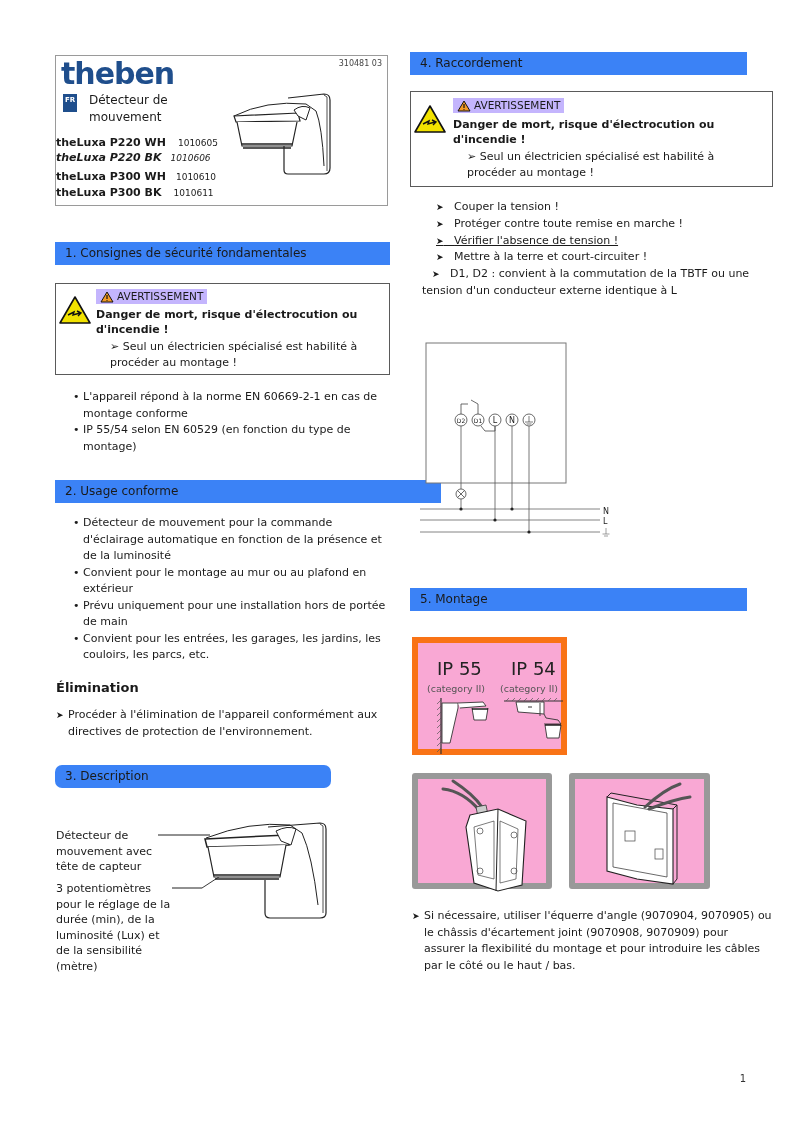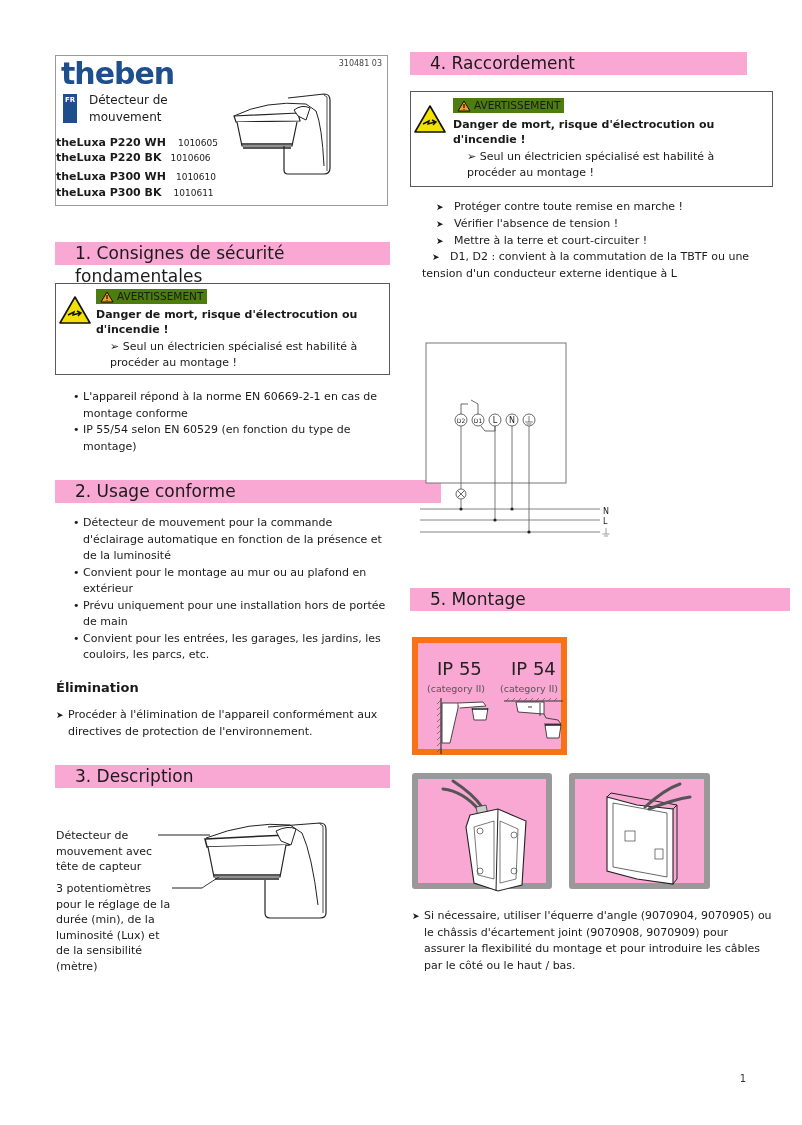--- a/index.html
+++ b/index.html
@@ -4,32 +4,32 @@
 <style>
   * { box-sizing: border-box; margin: 0; padding: 0; }
   html, body { width: 802px; height: 1125px; background: #ffffff; overflow: hidden; }
   body { position: relative; font-family: "DejaVu Sans", "Liberation Sans", sans-serif; color: #1a1a1a; font-size: 11px; }
   .abs { position: absolute; }
 
   
   .header-box { left: 55px; top: 55px; width: 333px; height: 151px; border: 1px solid #9a9a9a; }
   .logo { left: 5px; top: 0px; font-family: "DejaVu Sans", sans-serif; font-weight: bold; font-size: 30px; letter-spacing: -1px; color: #1f4e8c; }
   .docnum { right: 5px; top: 3px; font-size: 8px; color: #444; }
-  .fr-badge { left: 7px; top: 38px; width: 14px; height: 29px; background: #1f4e8c; color: #fff; font-size: 7px; font-weight: bold; text-align: center; line-height: 13px; }
+  .fr-badge { left: 7px; top: 38px; width: 14px; height: 18px; background: #1f4e8c; color: #fff; font-size: 7px; font-weight: bold; text-align: center; line-height: 13px; }
   .prod-title { left: 33px; top: 36px; font-size: 12px; line-height: 17px; color: #1a1a1a; width: 120px; }
   .model-row { left: 0; font-size: 11px; font-weight: bold; color: #1a1a1a; }
   .model-code { font-size: 9px; font-weight: normal; margin-left: 8px; }
 
   
-  .sec-head { height: 23px; background: #f9a8d4; font-size: 17px; color: #1a1a1a; padding-left: 20px; line-height: 23px; }
+  .sec-head { height: 23px; background: #3b82f6; font-size: 12px; color: #1a1a1a; padding-left: 10px; line-height: 23px; }
 
   
   .warn-box { border: 1px solid #5a5a5a; background: #fff; }
   .warn-icon { width: 32px; height: 28px; }
-  .warn-badge { background: #4d7c0f; color: #1a1a1a; font-size: 10.5px; padding: 0 4px; height: 15px; line-height: 15px; display: inline-flex; align-items: center; gap: 3px; }
+  .warn-badge { background: #c4b5fd; color: #1a1a1a; font-size: 10.5px; padding: 0 4px; height: 15px; line-height: 15px; display: inline-flex; align-items: center; gap: 3px; }
   .warn-text { font-size: 11px; font-weight: bold; line-height: 15px; }
   .warn-sub { font-size: 11px; line-height: 15px; }
 
   .body-text { font-size: 11px; line-height: 16.5px; color: #1a1a1a; }
   ul.bullets { list-style: none; }
   ul.bullets li { position: relative; padding-left: 10px; }
   ul.bullets li::before { content: "•"; position: absolute; left: 0; top: 0; }
 
   .sub-head { font-size: 13px; font-weight: bold; color: #1a1a1a; }
   .arrow { font-size: 9px; }
@@ -41,21 +41,21 @@
 <body>
 
 <div class="abs header-box">
   <div class="abs logo">theben</div>
   <div class="abs docnum">310481 03</div>
   <div class="abs fr-badge">FR</div>
   <div class="abs prod-title">Détecteur de mouvement</div>
   <div class="abs model-row" style="top:80px;">
     <span>theLuxa P220 WH</span><span class="model-code" style="margin-left:12px;">1010605</span>
   </div>
-  <div class="abs model-row" style="top:95px;">
+  <div class="abs model-row" style="top:95px;font-style:italic;">
     <span>theLuxa P220 BK</span><span class="model-code" style="margin-left:9px;">1010606</span>
   </div>
   <div class="abs model-row" style="top:114px;">
     <span>theLuxa P300 WH</span><span class="model-code" style="margin-left:10px;text-align:center;">1010610</span>
   </div>
   <div class="abs model-row" style="top:130px;">
     <span>theLuxa P300 BK</span><span class="model-code" style="margin-left:12px;">1010611</span>
   </div>
 
   <svg class="abs" style="left:170px; top:30px;" width="115" height="100" viewBox="0 0 115 100">
@@ -104,21 +104,21 @@
   <li>Prévu uniquement pour une installation hors de portée de main</li>
   <li>Convient pour les entrées, les garages, les jardins, les couloirs, les parcs, etc.</li>
 </ul>
 
 <div class="abs sub-head" style="left:56px; top:680px;">Élimination</div>
 <div class="abs body-text" style="left:56px; top:707px; width:330px; padding-left:12px;">
   <span class="abs arrow" style="left:0; top:0;">➤</span>
   <span>Procéder à l'élimination de l'appareil conformément aux directives de protection de l'environnement.</span>
 </div>
 
-<div class="abs sec-head" style="left:55px; top:765px; width:335px;">3.  Description</div>
+<div class="abs sec-head" style="left:55px; top:765px; width:276px;border-radius:7px;">3.  Description</div>
 
 <div class="abs body-text" style="left:56px; top:828px; width:115px; line-height:15.5px;">Détecteur de mouvement avec tête de capteur</div>
 <div class="abs body-text" style="left:56px; top:881px; width:118px; line-height:15.5px;">3 potentiomètres pour le réglage de la durée (min), de la luminosité (Lux) et de la sensibilité (mètre)</div>
 
 <svg class="abs" style="left:150px; top:805px;" width="190" height="120" viewBox="0 0 190 120">
   <line x1="8" y1="30" x2="60" y2="30" stroke="#222" stroke-width="1"></line>
   <line x1="22" y1="83" x2="52" y2="83" stroke="#222" stroke-width="1"></line>
   <line x1="52" y1="83" x2="130" y2="32" stroke="#222" stroke-width="0.9"></line>
   <path d="M118 22 L170 18 Q176 18 176 24 L176 108 Q176 113 170 113 L120 113 Q115 113 115 108 L115 75" fill="none" stroke="#222" stroke-width="1.2"></path>
   <path d="M170 19 L173 21 L173 108" fill="none" stroke="#222" stroke-width="0.8"></path>
@@ -145,22 +145,23 @@
   </div>
   <div class="abs warn-text" style="left:42px; top:25px;">
     <div>Danger de mort, risque d'électrocution ou</div>
     <div>d'incendie !</div>
   </div>
   <div class="abs warn-sub" style="left:56px; top:57px;">➢   Seul un électricien spécialisé est habilité à</div>
   <div class="abs warn-sub" style="left:56px; top:73px;">procéder au montage !</div>
 </div>
 
 <div class="abs body-text" style="left:426px; top:199px; width:350px; line-height:15.8px;">
+  <div style="padding-left:10px;"><span class="arrow">➤</span>&nbsp;&nbsp;&nbsp;<span>Couper la tension !</span></div>
   <div style="padding-left:10px;"><span class="arrow">➤</span>&nbsp;&nbsp;&nbsp;<span>Protéger contre toute remise en marche !</span></div>
-  <div style="padding-left:10px;"><span class="arrow">➤</span>&nbsp;&nbsp;&nbsp;<span>Vérifier l'absence de tension !</span></div>
+  <div style="padding-left:10px;text-decoration:underline;"><span class="arrow">➤</span>&nbsp;&nbsp;&nbsp;<span>Vérifier l'absence de tension !</span></div>
   <div style="padding-left:10px;"><span class="arrow">➤</span>&nbsp;&nbsp;&nbsp;<span>Mettre à la terre et court-circuiter !</span></div>
   <div style="text-indent:10px; margin-left:-4px;"><span class="arrow">➤</span>&nbsp;&nbsp;&nbsp;<span>D1, D2 : convient à la commutation de la TBTF ou une tension d'un conducteur externe identique à L</span></div>
 </div>
 
 <svg class="abs" style="left:415px; top:340px;" width="200" height="200" viewBox="0 0 200 200">
   <rect x="11" y="3" width="140" height="140" fill="#fff" stroke="#777" stroke-width="1"></rect>
 
   <path d="M46 75 L46 64 L53 64 M56 60 L63 64 L63 75" fill="none" stroke="#444" stroke-width="0.8"></path>
 
   <g font-family="DejaVu Sans, sans-serif" font-size="6" text-anchor="middle" fill="#222">
@@ -193,21 +194,21 @@
   <circle cx="97" cy="169" r="1.6" fill="#222"></circle>
   <circle cx="80" cy="180" r="1.6" fill="#222"></circle>
   <circle cx="114" cy="192" r="1.6" fill="#222"></circle>
   <g font-family="DejaVu Sans, sans-serif" font-size="8" fill="#222">
     <text x="188" y="174">N</text>
     <text x="188" y="184">L</text>
   </g>
   <path d="M191 188 L191 194 M187.5 194 L194.5 194 M189 196 L193 196" stroke="#777" stroke-width="0.7"></path>
 </svg>
 
-<div class="abs sec-head" style="left:410px; top:588px; width:380px;">5.  Montage</div>
+<div class="abs sec-head" style="left:410px; top:588px; width:337px;">5.  Montage</div>
 
 <div class="abs fig-box" style="left:412px; top:637px; width:155px; height:118px;">
   <div class="abs" style="left:19px; top:15px; font-size:18px; color:#222;">IP 55</div>
   <div class="abs" style="left:9px; top:40px; font-size:9.5px; color:#555;">(category II)</div>
   <div class="abs" style="left:93px; top:15px; font-size:18px; color:#222;">IP 54</div>
   <div class="abs" style="left:82px; top:40px; font-size:9.5px; color:#555;">(category II)</div>
   <svg class="abs" style="left:10px; top:55px;" width="140" height="60" viewBox="0 0 140 60">
 
     <line x1="13" y1="0" x2="13" y2="56" stroke="#333" stroke-width="1.2"></line>
     <g stroke="#555" stroke-width="0.7">

